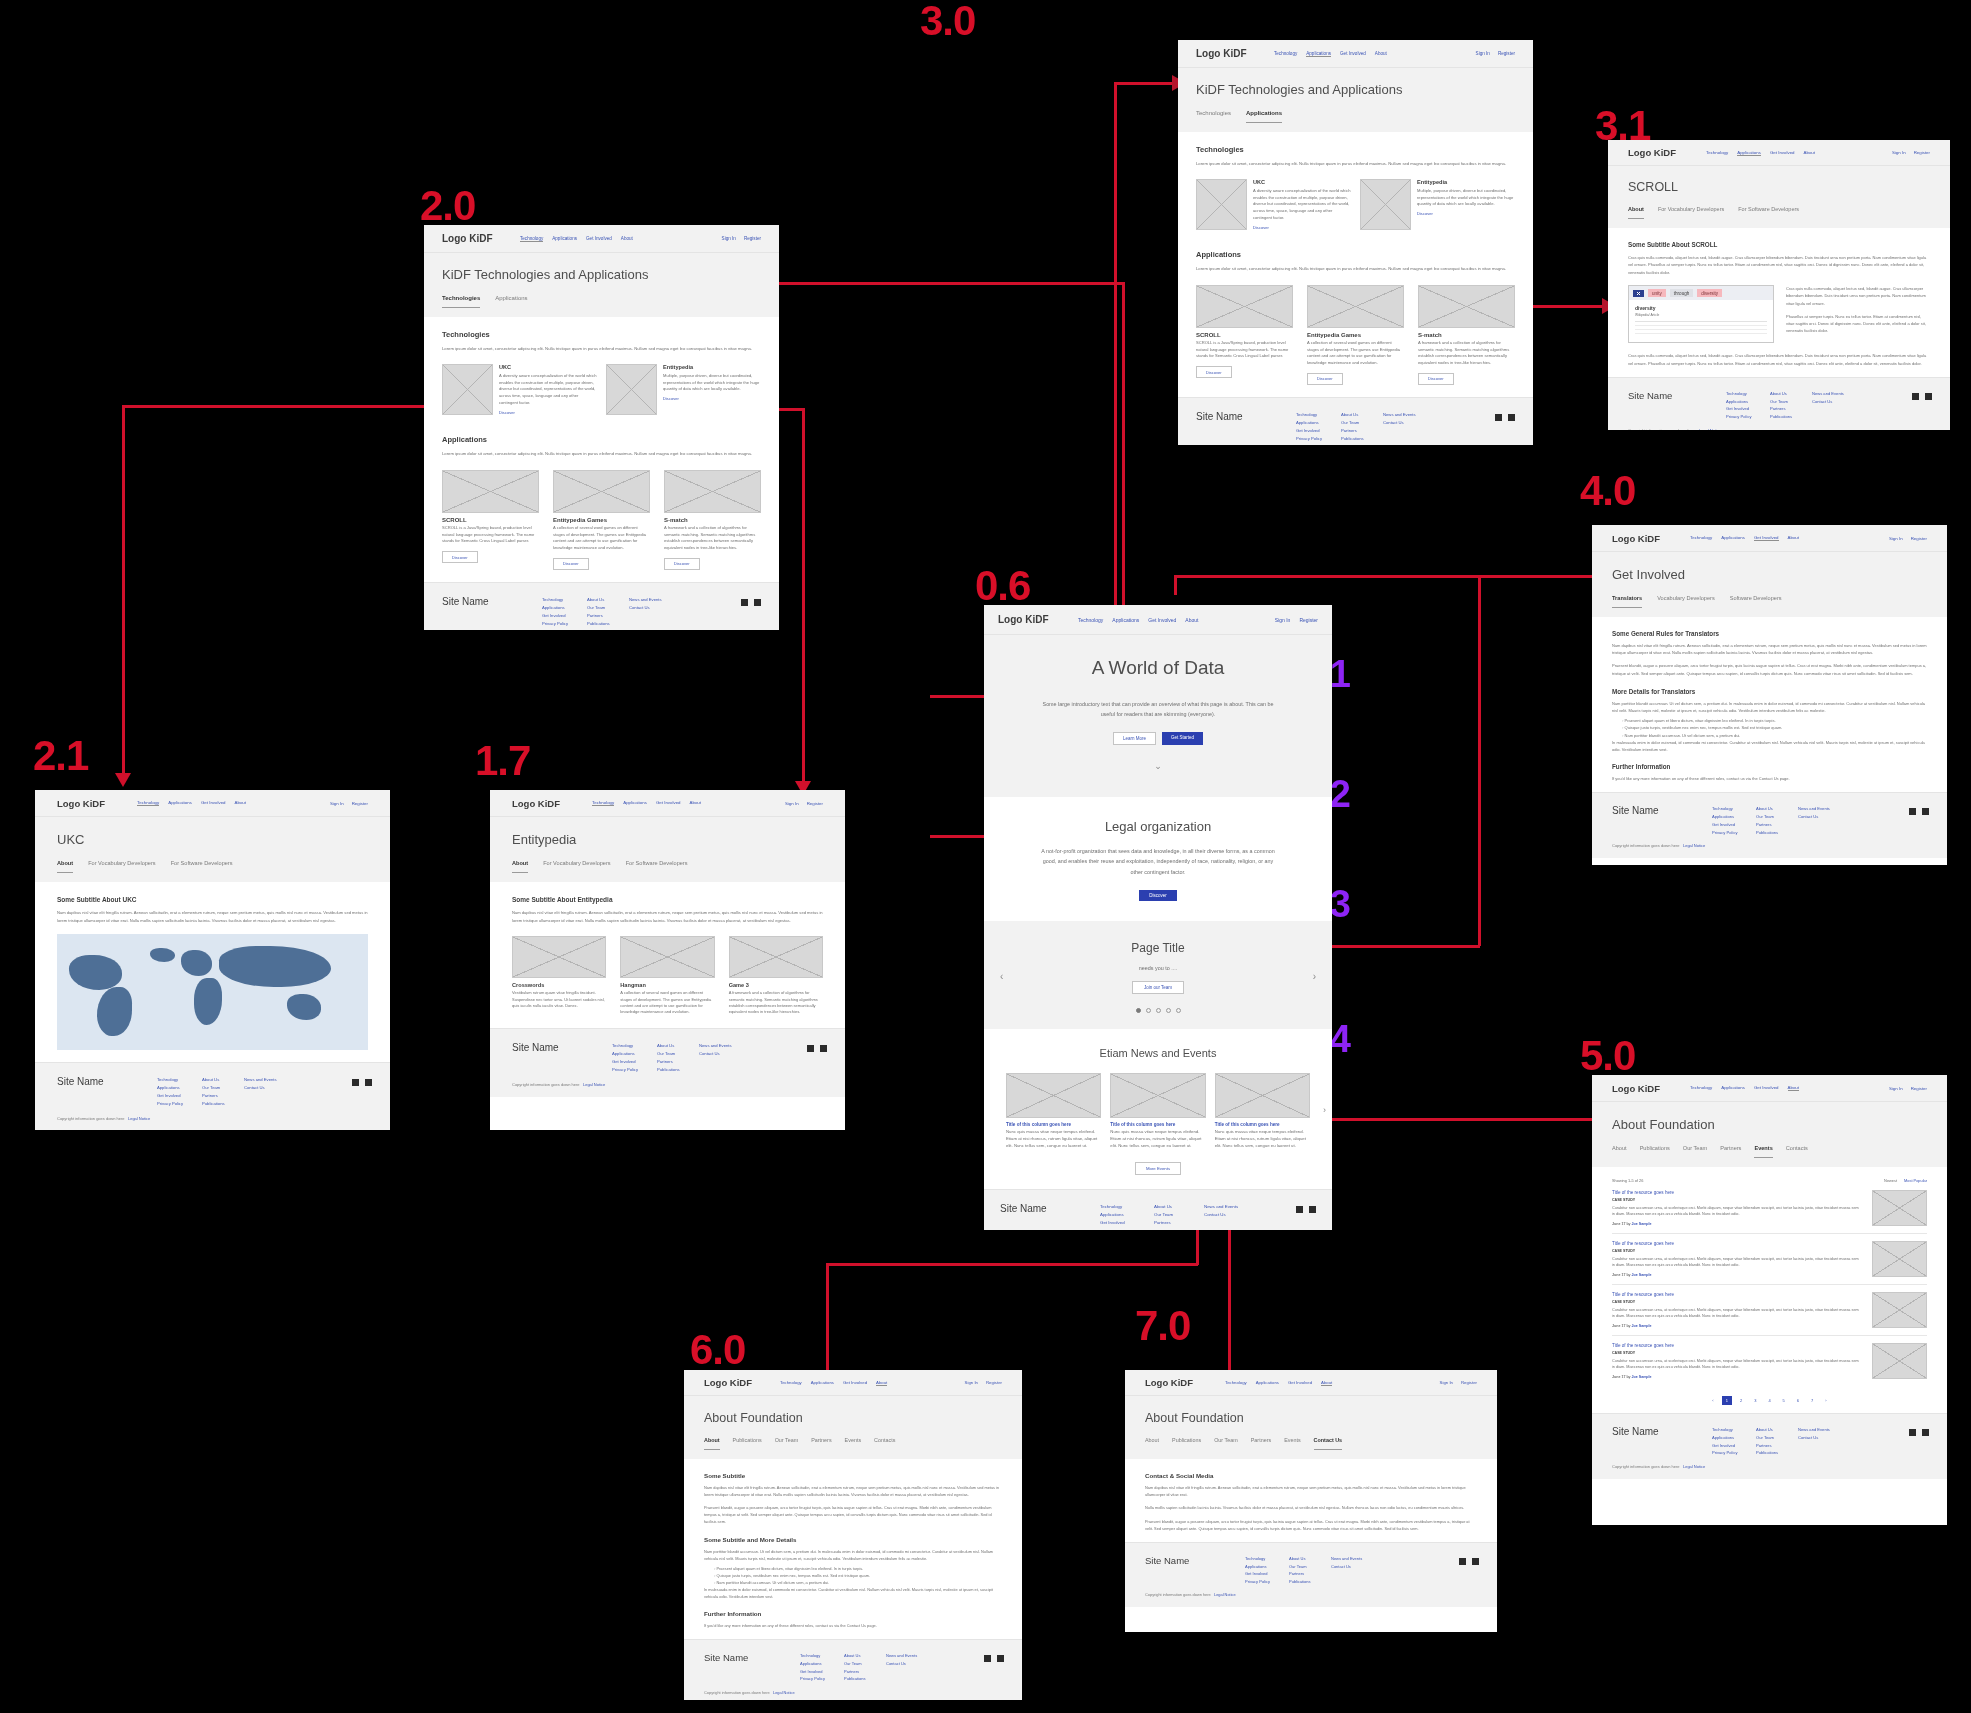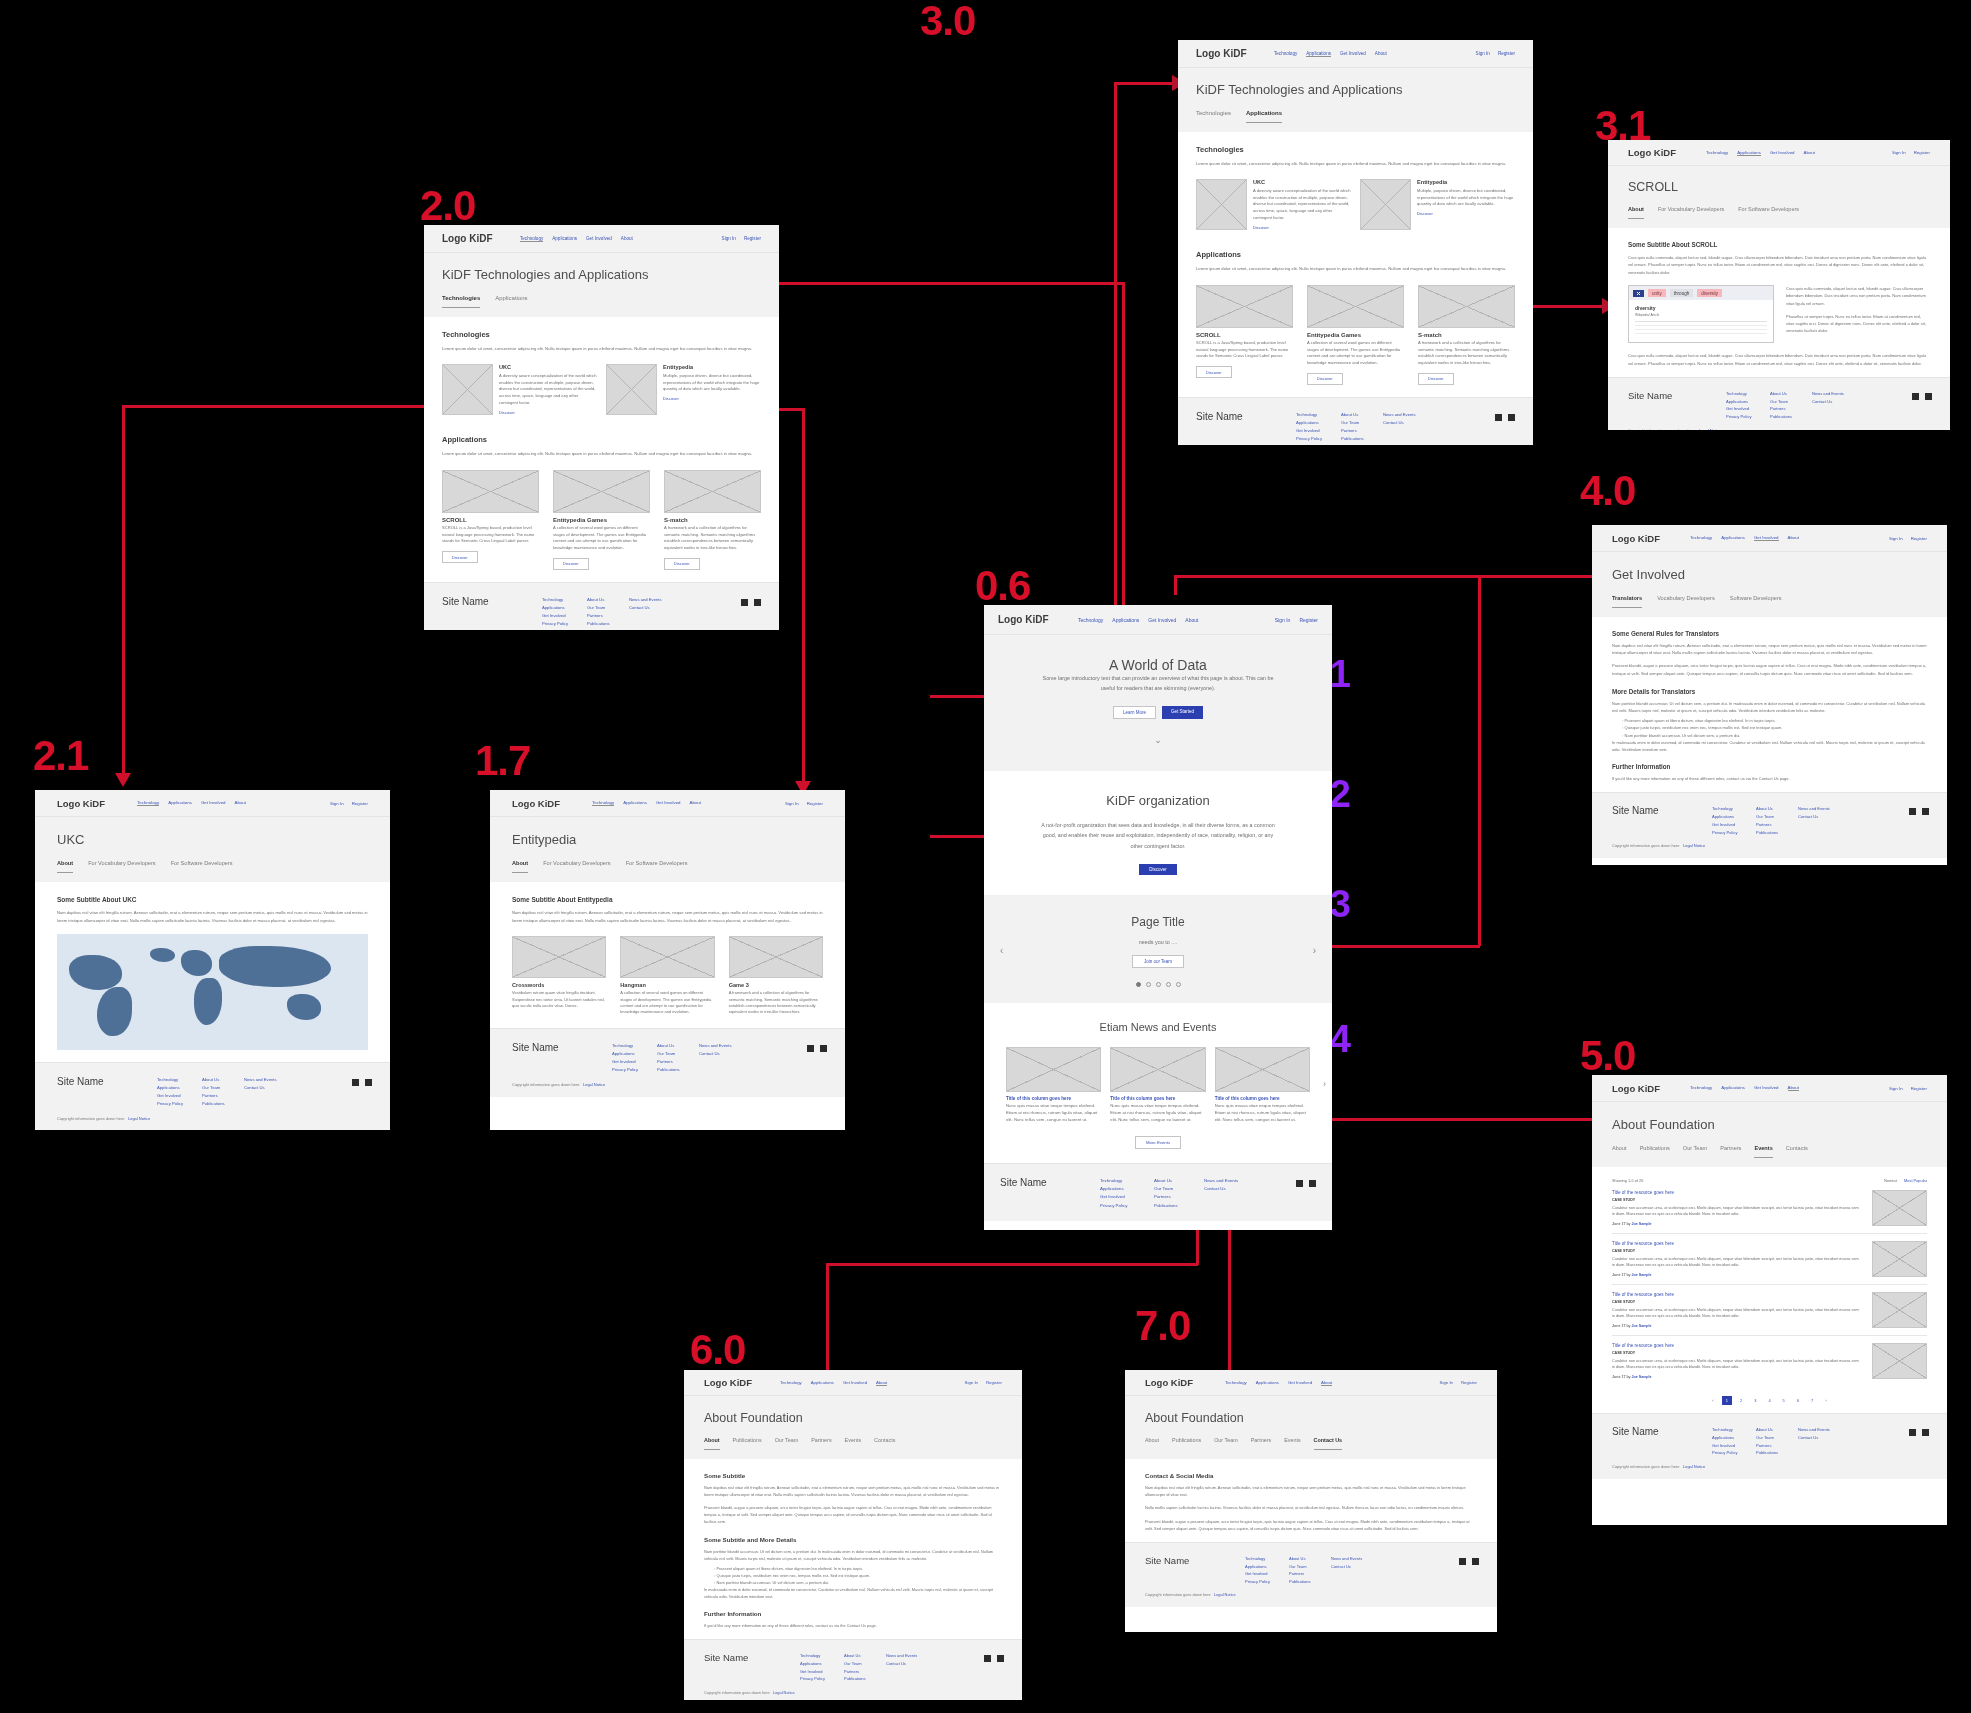--- a/index.html
+++ b/index.html
@@ -193,31 +193,31 @@
         <span>Get Involved</span>
         <span>About</span>
       </div>
       <div class="navright" style="gap:9px;font-size:5px;">
         <span>Sign In</span>
         <span>Register</span>
       </div>
     </div>
 
     <div class="hero" style="padding:22px 40px 26px;text-align:center;">
-      <h1 style="font-size:14px;margin-bottom:0;">A World of Data</h1>
+      <h1 style="font-size:19px;margin-bottom:20px;">A World of Data</h1>
       <div class="para" style="font-size:5.4px;line-height:1.9;padding:0 18px;">Some large introductory text that can provide an overview of what this page is about. This can be useful for readers that are skimming (everyone).</div>
       <div style="margin-top:12px;display:flex;gap:6px;justify-content:center;">
         <span class="btn-o" style="font-size:4.5px;padding:3px 9px;">Learn More</span>
         <span class="btn-p" style="font-size:4.5px;padding:3px 9px;">Get Started</span>
       </div>
       <div class="chev" style="margin-top:16px;font-size:9px;">⌄</div>
     </div>
 
     <div style="padding:22px 55px 20px;text-align:center;background:#fff;">
-      <div style="font-size:13px;color:#4e4e4e;margin-bottom:12px;">KiDF organization</div>
+      <div style="font-size:13px;color:#4e4e4e;margin-bottom:12px;">Legal organization</div>
       <div class="para" style="font-size:5.4px;line-height:2;">A not-for-profit organization that sees data and knowledge, in all their diverse forms, as a common good, and enables their reuse and exploitation, independently of race, nationality, religion, or any other contingent factor.</div>
       <div style="margin-top:12px;">
         <span class="btn-p" style="font-size:4.5px;padding:3px 10px;">Discover</span>
       </div>
     </div>
 
     <div class="hero" style="padding:20px 26px 16px;text-align:center;position:relative;">
       <div style="font-size:12px;color:#4e4e4e;margin-bottom:10px;">Page Title</div>
       <div class="chev" style="position:absolute;left:16px;top:50px;font-size:10px;">‹</div>
       <div class="chev" style="position:absolute;right:16px;top:50px;font-size:10px;">›</div>

